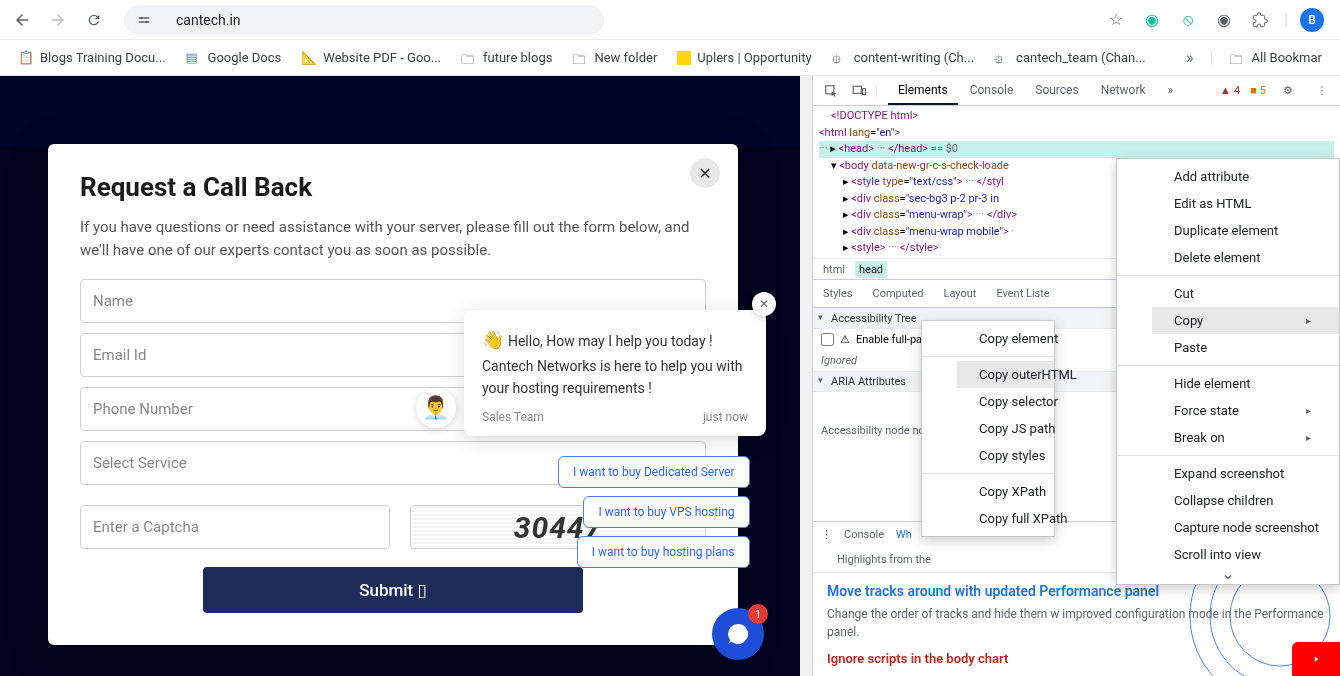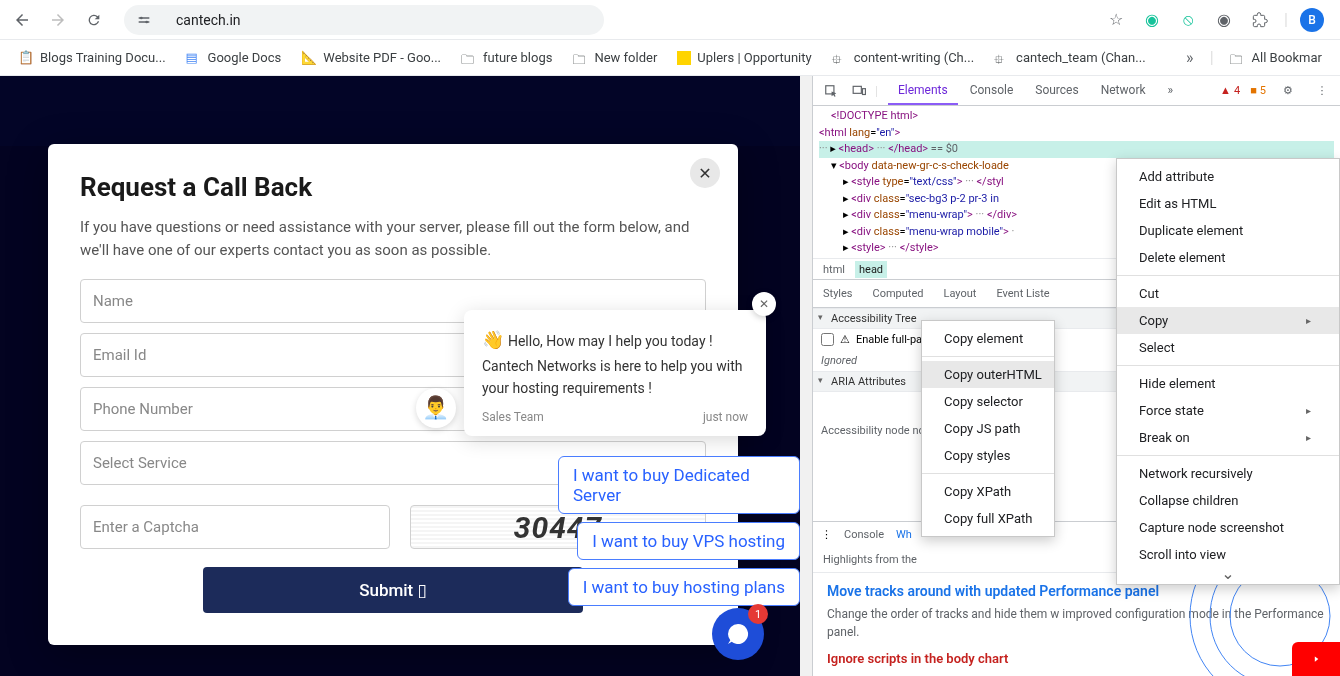--- a/index.html
+++ b/index.html
@@ -48,30 +48,30 @@
 .submit-btn { display: block; width: 380px; height: 46px; margin: 0 auto; background: #1c2b5a; color: #fff; border: none; border-radius: 4px; font-size: 17px; font-weight: 500; cursor: pointer; }
 
 
 .chat-popup { position: absolute; top: 234px; left: 464px; width: 302px; background: #fff; border-radius: 8px; box-shadow: 0 4px 20px rgba(0,0,0,0.15); padding: 16px 18px 12px; }
 .chat-close { position: absolute; top: -18px; right: -10px; width: 24px; height: 24px; border-radius: 50%; background: #fff; box-shadow: 0 2px 6px rgba(0,0,0,0.2); display: flex; align-items: center; justify-content: center; font-size: 12px; color: #666; cursor: pointer; }
 .chat-text { font-size: 14px; color: #333; line-height: 1.6; }
 .chat-wave { font-size: 18px; }
 .chat-footer { display: flex; justify-content: space-between; margin-top: 10px; font-size: 12px; color: #888; }
 .chat-avatar { position: absolute; left: -48px; bottom: 8px; width: 40px; height: 40px; border-radius: 50%; background: #fff; box-shadow: 0 2px 6px rgba(0,0,0,0.15); display: flex; align-items: center; justify-content: center; font-size: 22px; }
 .chat-suggestions { position: absolute; top: 380px; left: 558px; display: flex; flex-direction: column; gap: 8px; align-items: flex-end; }
-.chat-suggestion { background: #fff; border: 1px solid #4a7dff; color: #2962ff; border-radius: 6px; padding: 8px 14px; font-size: 17px; cursor: pointer; }
+.chat-suggestion { background: #fff; border: 1px solid #4a7dff; color: #2962ff; border-radius: 6px; padding: 8px 14px; font-size: 12px; cursor: pointer; }
 .chat-bubble-btn { position: absolute; bottom: 16px; right: 36px; width: 52px; height: 52px; border-radius: 50%; background: #1e4dd8; display: flex; align-items: center; justify-content: center; cursor: pointer; }
 .chat-badge { position: absolute; top: -4px; right: -4px; width: 20px; height: 20px; border-radius: 50%; background: #e53935; color: #fff; font-size: 11px; display: flex; align-items: center; justify-content: center; }
 
 
 .dt-toolbar { height: 30px; display: flex; align-items: center; border-bottom: 1px solid #cacdd1; padding: 0 6px; gap: 4px; font-size: 12px; }
 .dt-tool-icon { width: 24px; height: 24px; display: flex; align-items: center; justify-content: center; color: #5f6368; cursor: pointer; }
 .dt-tabs { display: flex; gap: 2px; margin-left: 6px; }
 .dt-tab { padding: 6px 10px; color: #5f6368; cursor: pointer; }
-.dt-tab.active { color: #6d28d9; border-bottom: 2px solid #8b5cf6; }
+.dt-tab.active { color: #000000; border-bottom: 2px solid #0f172a; }
 .dt-warnings { margin-left: auto; display: flex; align-items: center; gap: 10px; font-size: 11px; }
 .dt-warn-a { color: #c5221f; display: flex; align-items: center; gap: 3px; }
 .dt-warn-b { color: #e37400; display: flex; align-items: center; gap: 3px; }
 
 .dt-elements { flex: 0 0 152px; overflow: hidden; font-family: Menlo, Consolas, monospace; font-size: 11px; line-height: 1.5; padding: 2px 6px; }
 .dt-line { white-space: nowrap; }
 .dt-indent-1 { padding-left: 12px; }
 .dt-indent-2 { padding-left: 24px; }
 .tag { color: #881280; }
 .attr { color: #994500; }
@@ -89,32 +89,32 @@
 
 .dt-panel { flex: 1; overflow: hidden; font-size: 11px; }
 .dt-section-head { background: #f1f3f4; padding: 3px 18px; color: #333; border-top: 1px solid #e8eaed; border-bottom: 1px solid #e8eaed; position: relative; }
 .dt-section-head::before { content: "▾"; position: absolute; left: 5px; font-size: 9px; color: #666; }
 .dt-section-body { padding: 4px 8px; color: #5f6368; font-style: italic; }
 .dt-checkbox-row { padding: 4px 8px; display: flex; align-items: center; gap: 6px; }
 
 .dt-console-bar { height: 26px; border-top: 1px solid #cacdd1; display: flex; align-items: center; padding: 0 8px; gap: 12px; font-size: 11px; }
 .dt-console-tab { color: #5f6368; cursor: pointer; }
 .dt-console-tab.active { color: #1a73e8; }
-.dt-highlight-text { padding: 6px 10px; font-size: 11px; color: #5f6368; }
+.dt-highlight-text { padding: 6px 24px; font-size: 11px; color: #5f6368; }
 
 .dt-whatsnew { padding: 10px 14px; border-top: 1px solid #e8eaed; }
 .dt-wn-title { font-size: 14px; font-weight: 600; color: #1a73e8; margin-bottom: 6px; }
 .dt-wn-text { font-size: 12px; color: #5f6368; line-height: 1.5; }
 .dt-wn-sub { font-size: 13px; font-weight: 600; color: #c5221f; margin-top: 10px; }
 .dt-bg-circle { position: absolute; right: 0; bottom: 0; width: 160px; height: 120px; overflow: hidden; pointer-events: none; }
 .dt-bg-circle svg { position: absolute; right: -40px; bottom: -40px; }
 
 
 .ctx-menu { position: absolute; background: #fff; border: 1px solid #c8c8c8; box-shadow: 0 4px 12px rgba(0,0,0,0.2); font-size: 13px; padding: 4px 0; z-index: 100; }
-.ctx-item { padding: 6px 28px 6px 22px; color: #202124; cursor: pointer; white-space: nowrap; display: flex; justify-content: space-between; align-items: center; gap: 40px; }
+.ctx-item { padding: 6px 28px 6px 22px; color: #202124; cursor: pointer; white-space: nowrap; display: flex; justify-content: space-between; align-items: center; gap: 40px; margin-left: 35px; }
 .ctx-item.hover { background: #e8e8e8; }
 .ctx-sep { height: 1px; background: #e0e0e0; margin: 4px 0; }
 .ctx-arrow { font-size: 10px; color: #666; }
 .ctx-dots { text-align: center; color: #666; padding: 2px 0; font-size: 16px; line-height: 8px; }
 
 .yt-badge { position: absolute; right: 0; bottom: 0; width: 48px; height: 34px; background: #ff0000; border-radius: 6px 0 0 0; display: flex; align-items: center; justify-content: center; }
 </style>
 </head>
 <body>
 
@@ -349,33 +349,33 @@
       <div class="ctx-item">Add attribute</div>
       <div class="ctx-item">Edit as HTML</div>
       <div class="ctx-item">Duplicate element</div>
       <div class="ctx-item">Delete element</div>
       <div class="ctx-sep"></div>
       <div class="ctx-item">Cut</div>
       <div class="ctx-item hover">
           <span>Copy</span>
           <span class="ctx-arrow">▸</span>
         </div>
-      <div class="ctx-item">Select</div>
+      <div class="ctx-item">Paste</div>
       <div class="ctx-sep"></div>
       <div class="ctx-item">Hide element</div>
       <div class="ctx-item">
           <span>Force state</span>
           <span class="ctx-arrow">▸</span>
         </div>
       <div class="ctx-item">
           <span>Break on</span>
           <span class="ctx-arrow">▸</span>
         </div>
       <div class="ctx-sep"></div>
-      <div class="ctx-item">Network recursively</div>
+      <div class="ctx-item">Expand screenshot</div>
       <div class="ctx-item">Collapse children</div>
       <div class="ctx-item">Capture node screenshot</div>
       <div class="ctx-item">Scroll into view</div>
       <div class="ctx-dots">⌄</div>
     </div>
 
     <div class="ctx-menu" style="top:244px; left:108px; width:134px">
       <div class="ctx-item">Copy element</div>
       <div class="ctx-sep"></div>
       <div class="ctx-item hover">Copy outerHTML</div>

